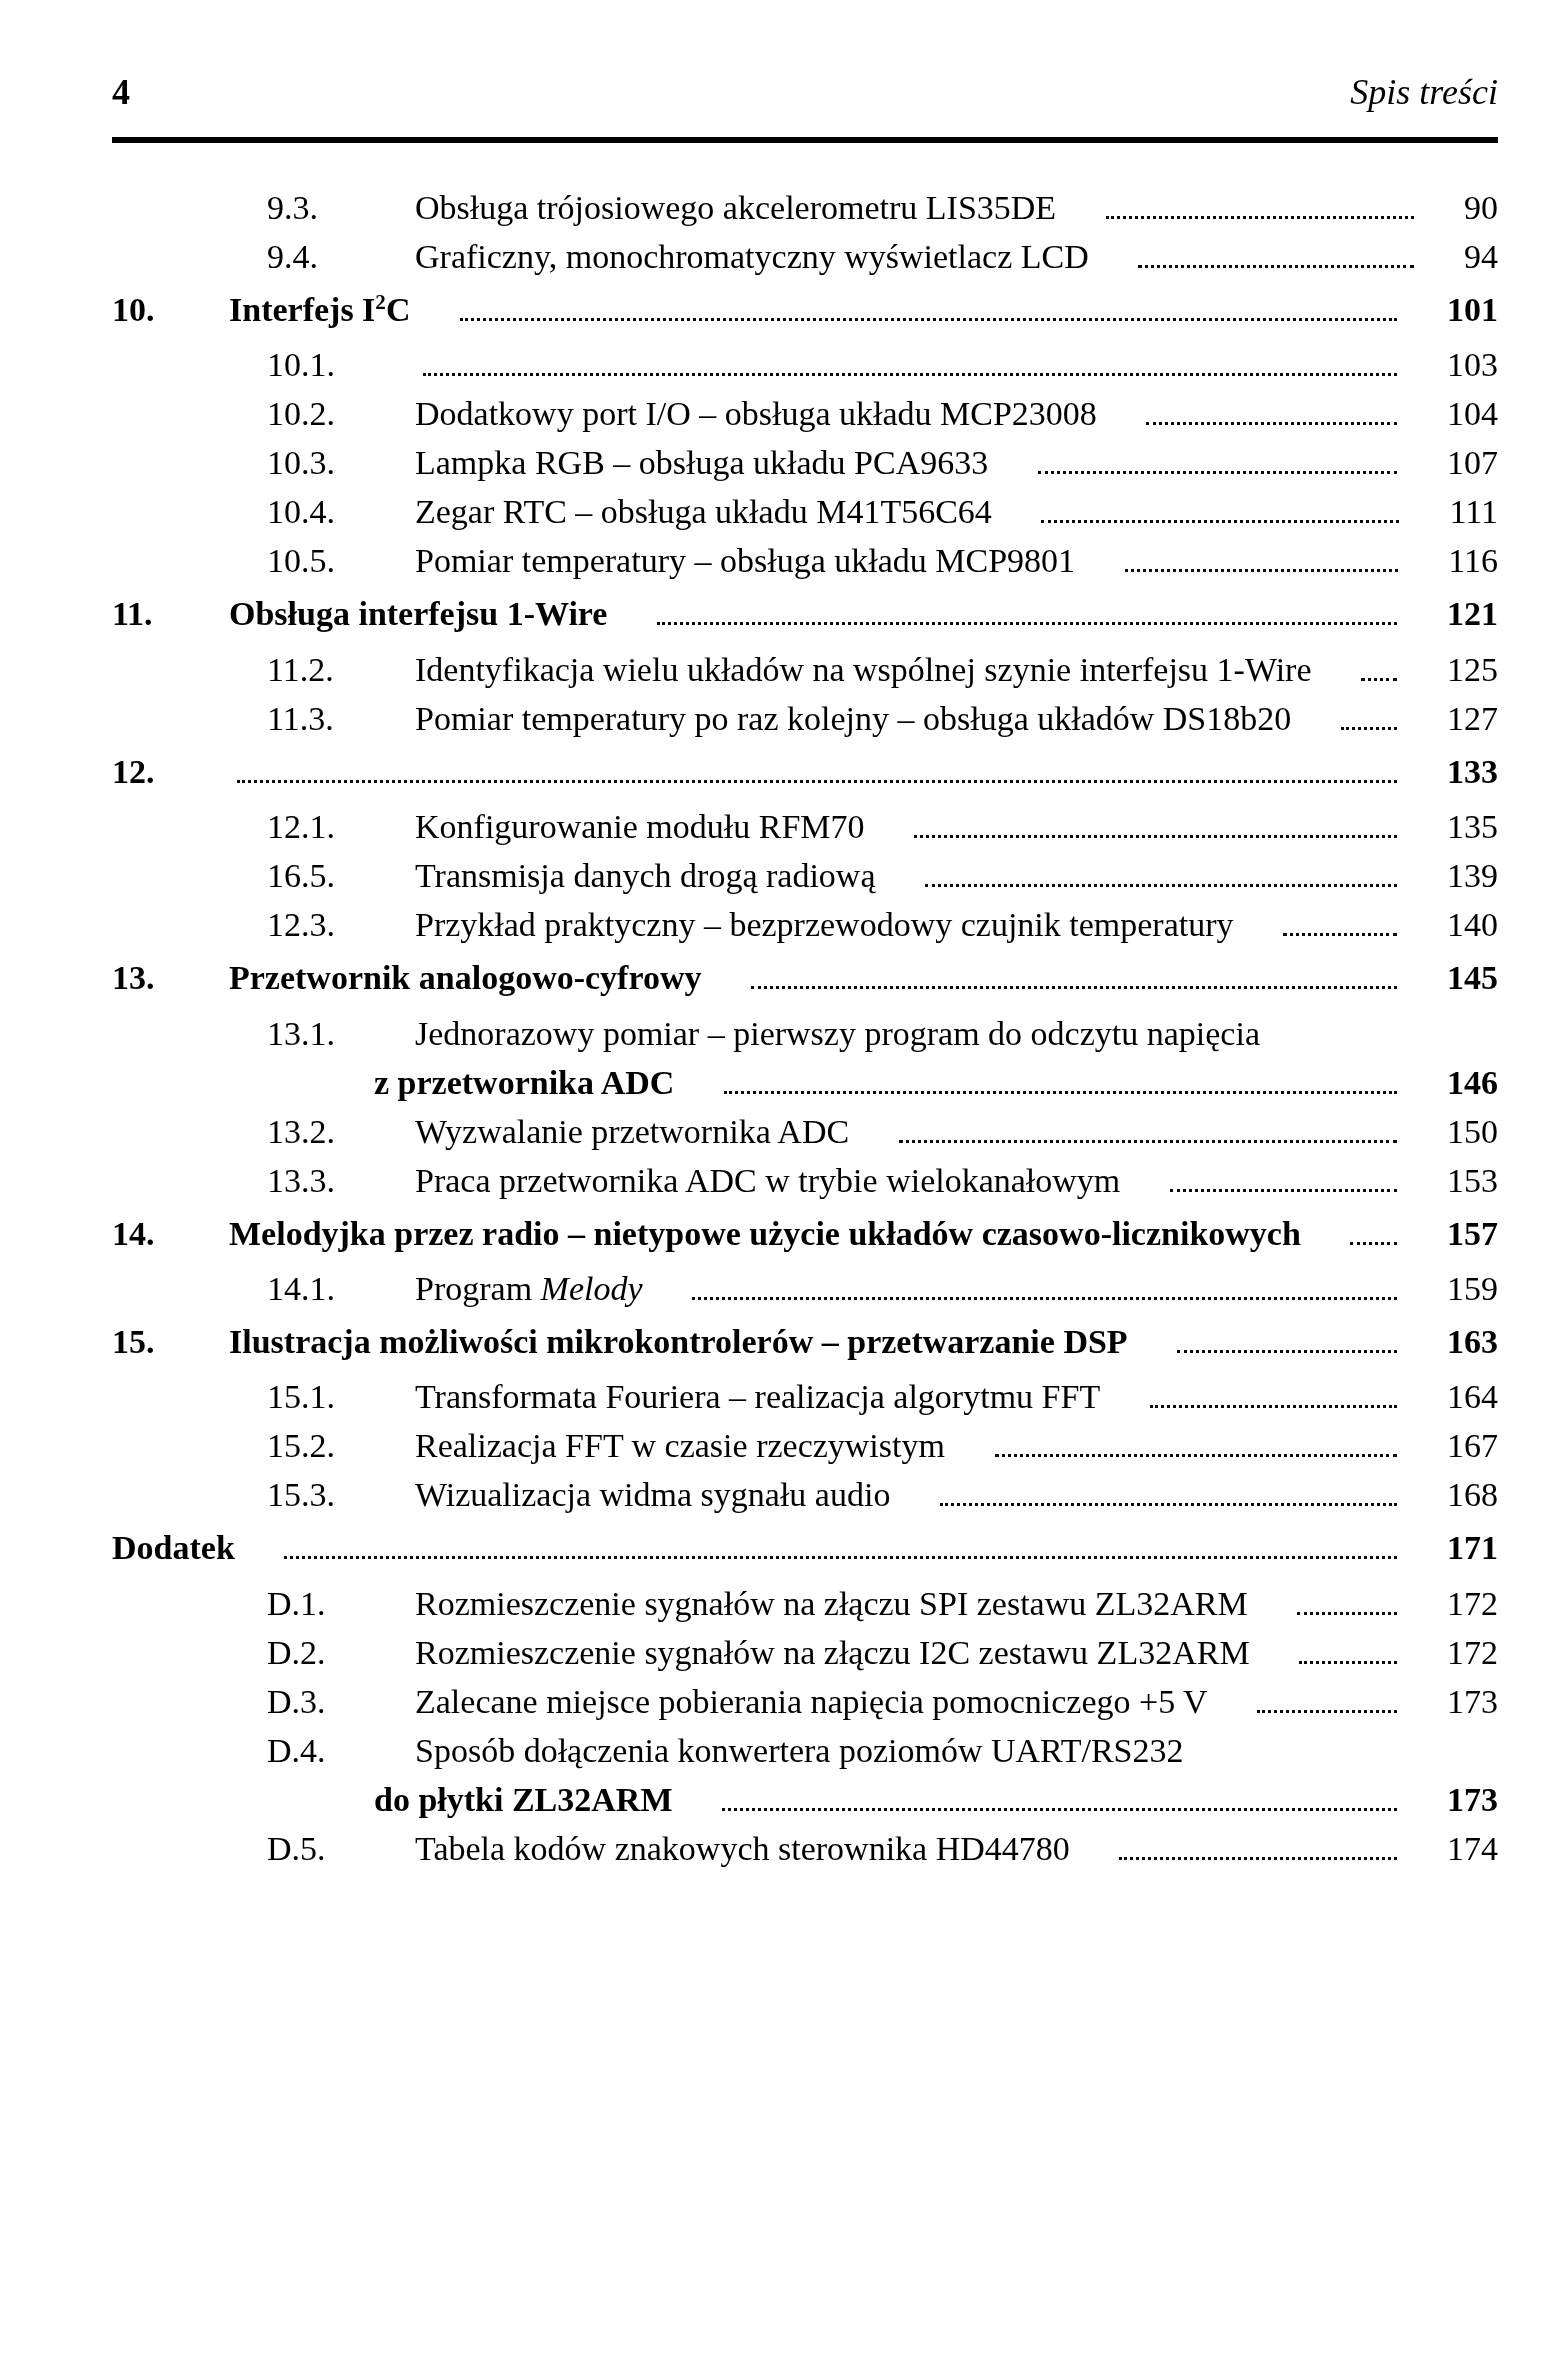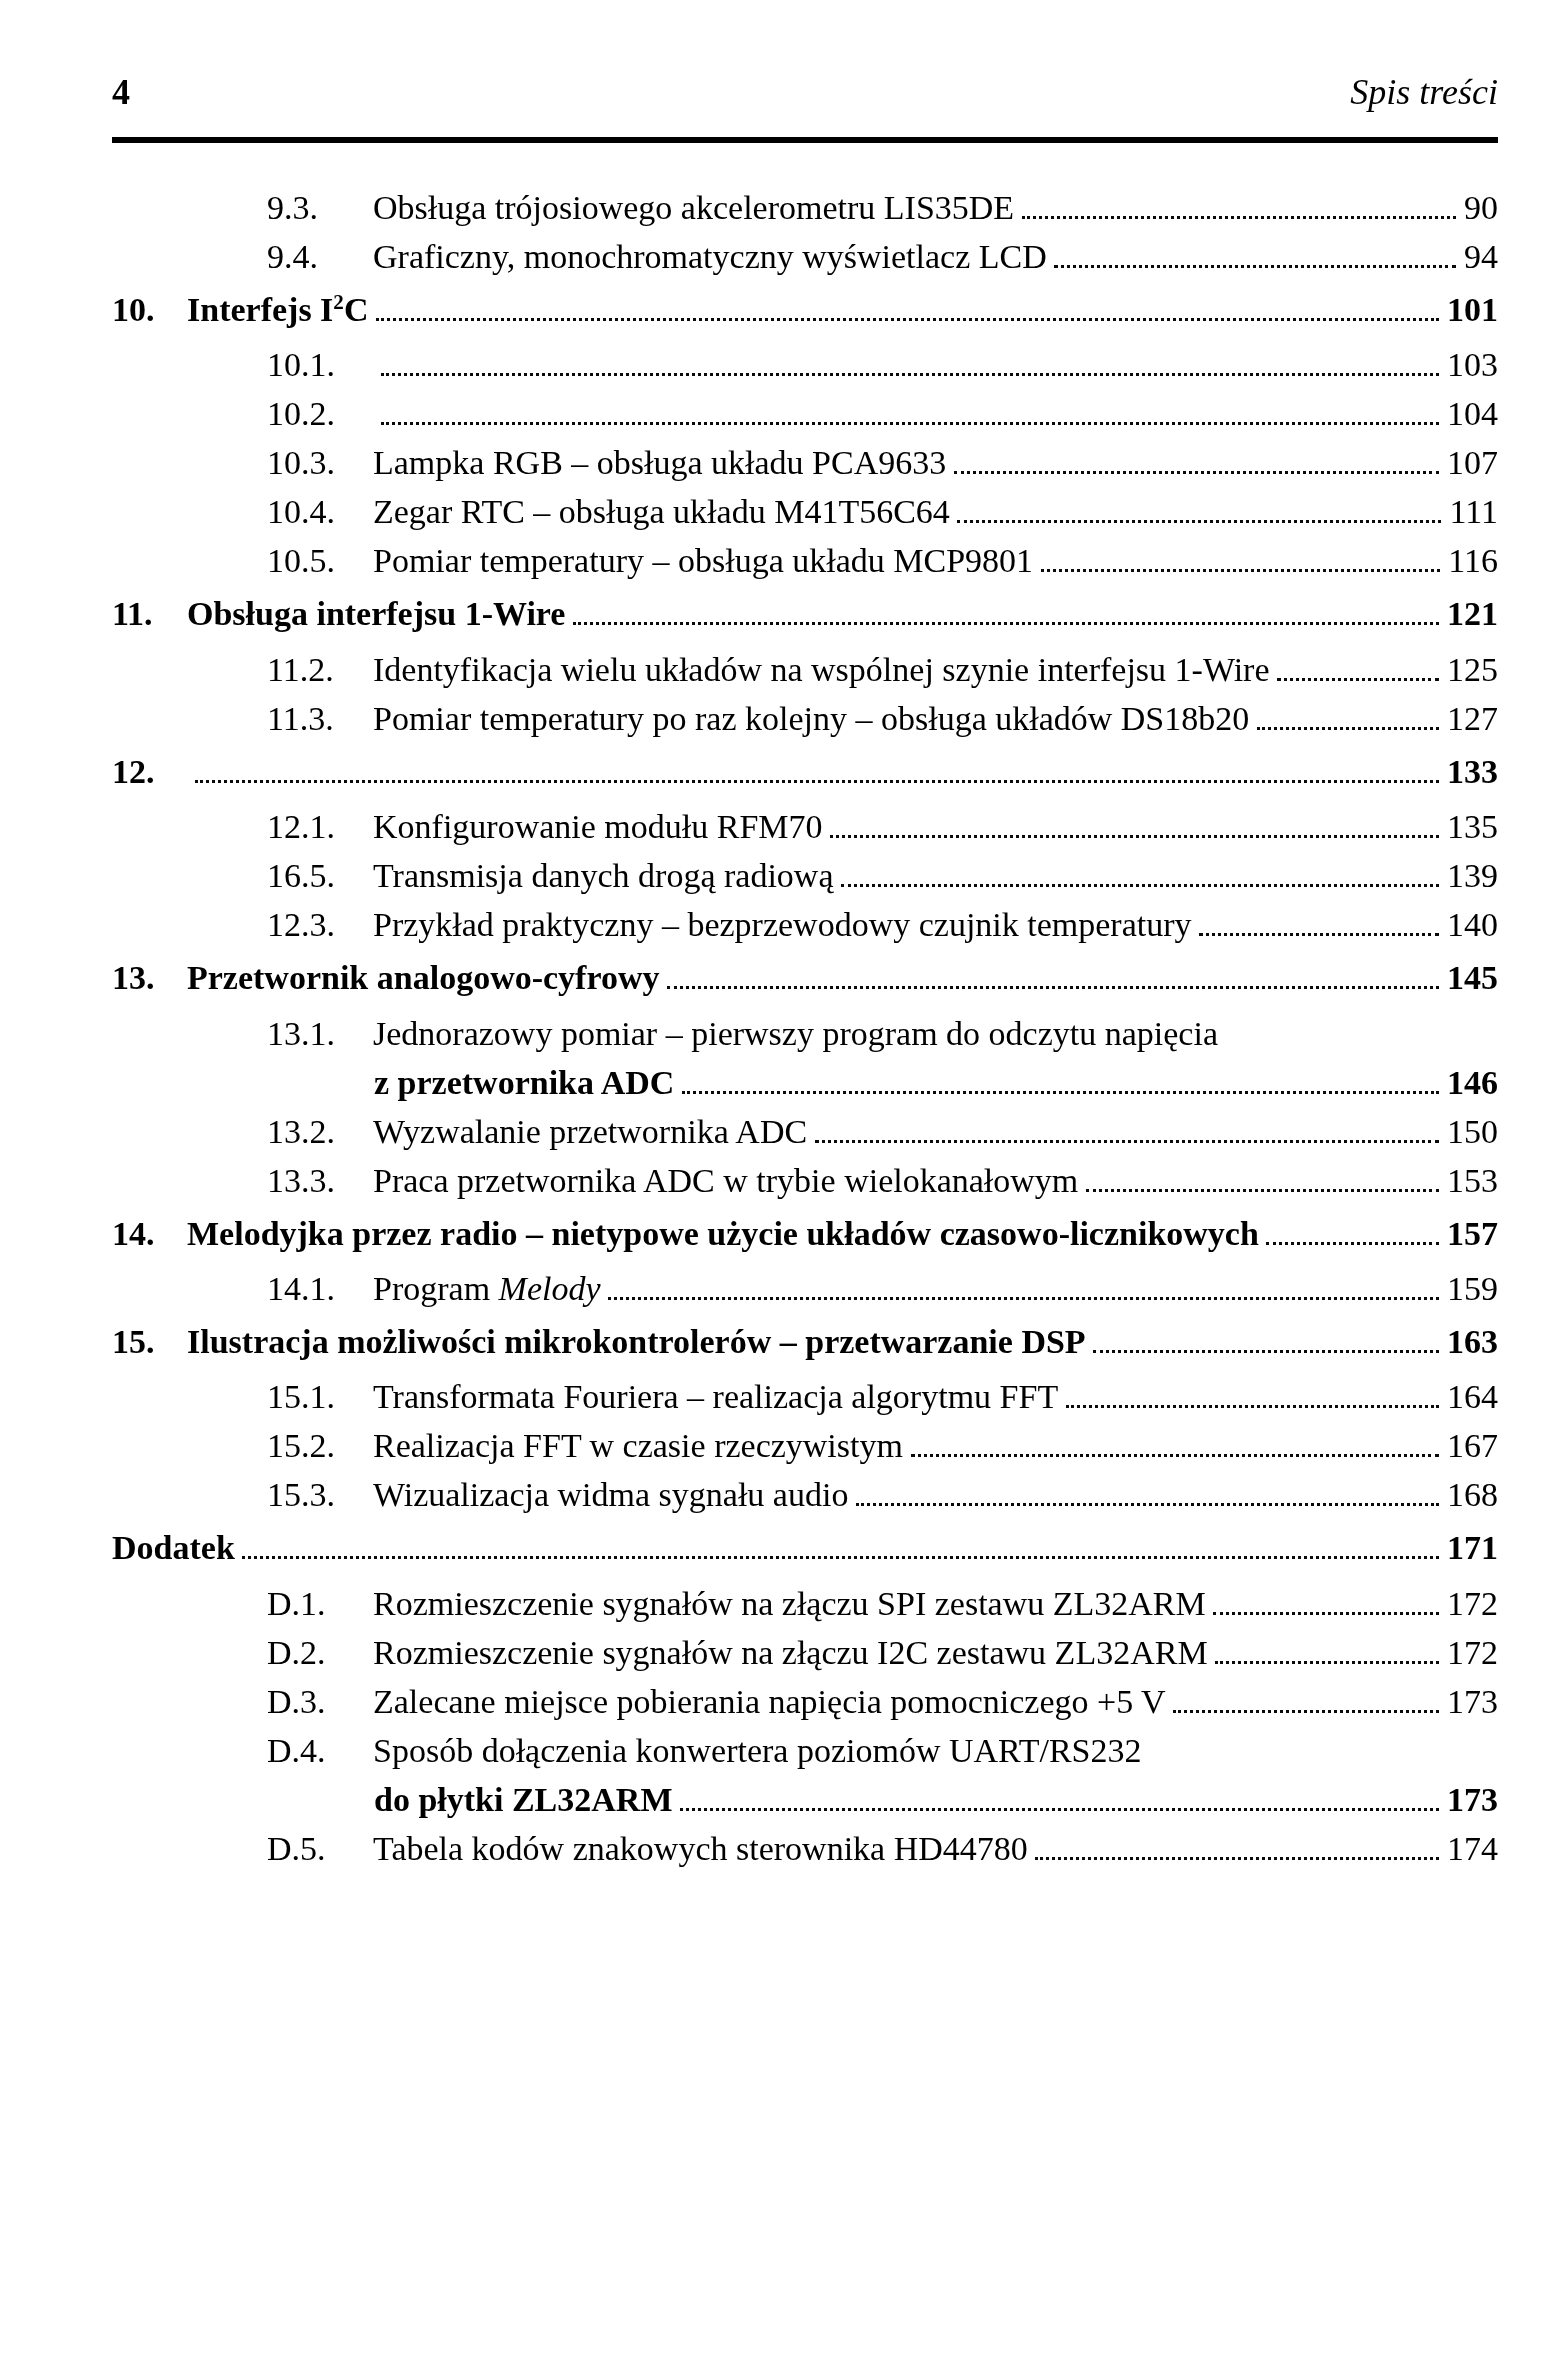--- a/index.html
+++ b/index.html
@@ -11,21 +11,21 @@
   }
   .header{
     position:absolute;left:112px;width:1386px;top:73px;
     display:flex;justify-content:space-between;align-items:baseline;
     font-size:36px;line-height:1.1;
   }
   .hnum{font-weight:bold;}
   .running{font-style:italic;}
   .rule{position:absolute;left:112px;width:1386px;top:137px;height:5.9px;background:#000;}
   #toc{position:absolute;left:112px;width:1386px;top:189px;}
-  .row{display:flex;align-items:baseline;font-size:34px;height:49px;white-space:pre;}
+  .row{display:flex;align-items:baseline;font-size:34px;height:49px;white-space:pre;gap:42px;}
   .row.chapter{font-weight:bold;height:52px;margin-top:4px;margin-bottom:3.4px;}
   .row.sub{padding-left:155px;}
   .row.cont{padding-left:262px;font-weight:bold;}
   .chapter .num{width:75px;flex:none;}
   .sub .num{width:106px;flex:none;}
   .title{flex:0 1 auto;overflow:visible;text-align:right;}
   .title .it{font-style:italic;}
   .title sup{font-size:62%;line-height:0;}
   .leader{
     flex:1 1 auto;min-width:15px;align-self:baseline;
@@ -41,21 +41,21 @@
   <div class="header">
     <span class="hnum">4</span>
     <span class="running">Spis treści</span>
   </div>
   <div class="rule"></div>
   <div id="toc">
       <div class="row sub"><span class="num">9.3.</span><span class="title"><span>Obsługa trójosiowego akcelerometru LIS35DE</span></span><span class="leader"></span><span class="pnum">90</span></div>
       <div class="row sub"><span class="num">9.4.</span><span class="title"><span>Graficzny, monochromatyczny wyświetlacz LCD</span></span><span class="leader"></span><span class="pnum">94</span></div>
       <div class="row chapter"><span class="num">10.</span><span class="title"><span>Interfejs I</span><sup>2</sup><span>C</span></span><span class="leader"></span><span class="pnum">101</span></div>
       <div class="row sub"><span class="num">10.1.</span><span class="leader"></span><span class="pnum">103</span></div>
-      <div class="row sub"><span class="num">10.2.</span><span class="leader"></span><span class="pnum">104</span></div>
+      <div class="row sub"><span class="num">10.2.</span><span class="title"><span>Dodatkowy port I/O – obsługa układu MCP23008</span></span><span class="leader"></span><span class="pnum">104</span></div>
       <div class="row sub"><span class="num">10.3.</span><span class="title"><span>Lampka RGB – obsługa układu PCA9633</span></span><span class="leader"></span><span class="pnum">107</span></div>
       <div class="row sub"><span class="num">10.4.</span><span class="title"><span>Zegar RTC – obsługa układu M41T56C64</span></span><span class="leader"></span><span class="pnum">111</span></div>
       <div class="row sub"><span class="num">10.5.</span><span class="title"><span>Pomiar temperatury – obsługa układu MCP9801</span></span><span class="leader"></span><span class="pnum">116</span></div>
       <div class="row chapter"><span class="num">11.</span><span class="title"><span>Obsługa interfejsu 1-Wire</span></span><span class="leader"></span><span class="pnum">121</span></div>
       <div class="row sub"><span class="num">11.2.</span><span class="title"><span>Identyfikacja wielu układów na wspólnej szynie interfejsu 1-Wire</span></span><span class="leader"></span><span class="pnum">125</span></div>
       <div class="row sub"><span class="num">11.3.</span><span class="title"><span>Pomiar temperatury po raz kolejny – obsługa układów DS18b20</span></span><span class="leader"></span><span class="pnum">127</span></div>
       <div class="row chapter"><span class="num">12.</span><span class="leader"></span><span class="pnum">133</span></div>
       <div class="row sub"><span class="num">12.1.</span><span class="title"><span>Konfigurowanie modułu RFM70</span></span><span class="leader"></span><span class="pnum">135</span></div>
       <div class="row sub"><span class="num">16.5.</span><span class="title"><span>Transmisja danych drogą radiową</span></span><span class="leader"></span><span class="pnum">139</span></div>
       <div class="row sub"><span class="num">12.3.</span><span class="title"><span>Przykład praktyczny – bezprzewodowy czujnik temperatury</span></span><span class="leader"></span><span class="pnum">140</span></div>

